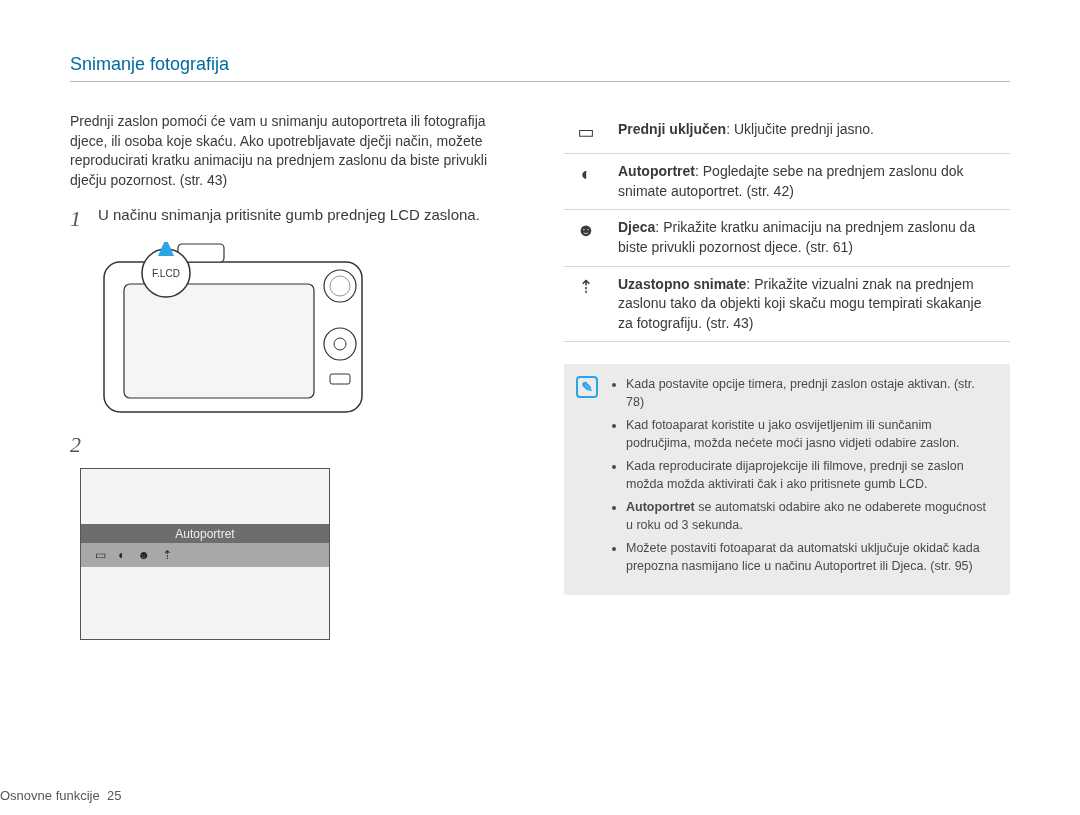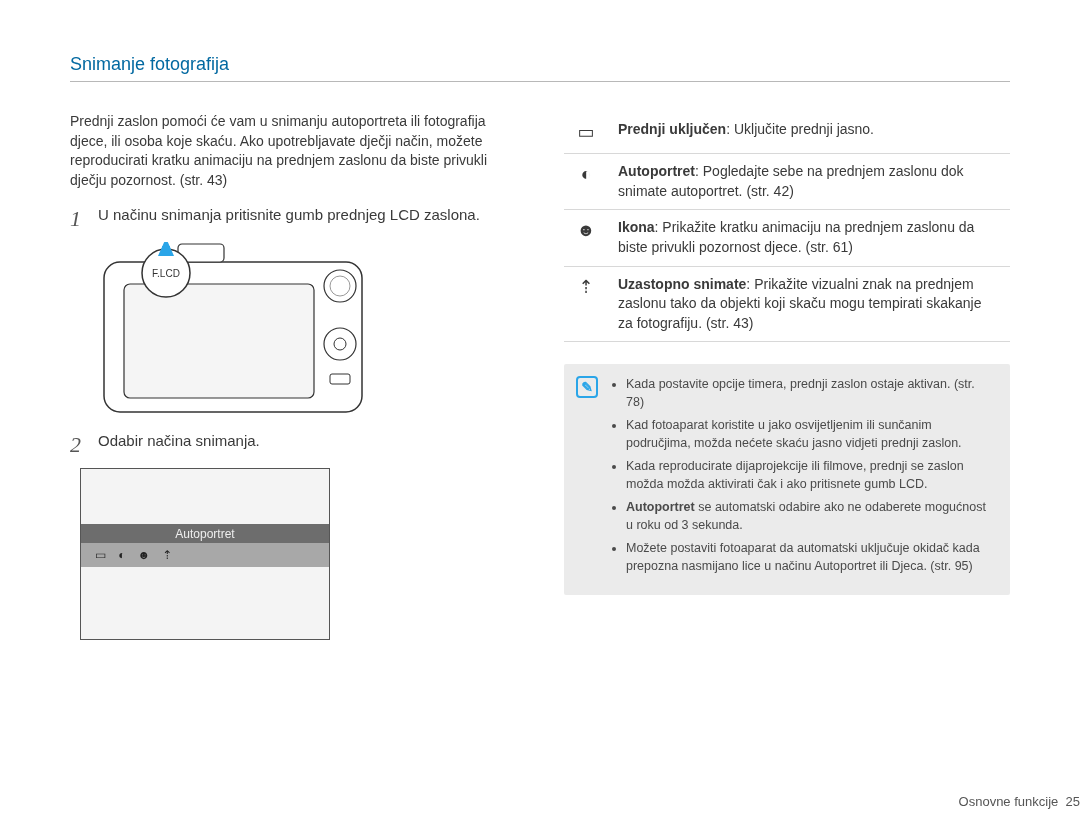--- a/index.html
+++ b/index.html
@@ -121,22 +121,22 @@
     color:#2aa5e8;
     display:flex; align-items:center; justify-content:center;
     font-weight:bold;
     font-size:14px;
   }
   .note-box ul { list-style: disc; padding-left: 16px; }
   .note-box li { margin-bottom: 6px; line-height:1.4; }
   .footer {
     position:absolute;
     left:0; right:0;
-    bottom: 6px;
-    text-align:right;
+    bottom: 12px;
+    text-align:left;
     font-size: 13px;
     color:#555;
   }
 </style>
 </head>
 <body>
 
 <div class="section-header">Snimanje fotografija</div>
 
 <div class="columns">
@@ -160,21 +160,20 @@
       <rect x="100" y="2" width="46" height="18" rx="4" fill="#fff" stroke="#333" stroke-width="1.2"></rect>
       <rect x="70" y="26" width="36" height="10" rx="2" fill="#eaeaea" stroke="#333" stroke-width="1"></rect>
       <circle cx="88" cy="31" r="24" fill="#fff" stroke="#333" stroke-width="1.5"></circle>
       <text x="88" y="35" text-anchor="middle" font-size="10" fill="#333">F.LCD</text>
       <polygon points="88,-4 80,14 96,14" fill="#2aa5e8"></polygon>
       <rect x="84" y="4" width="8" height="10" fill="#2aa5e8"></rect>
     </svg>
 
     <div class="step">
       <span class="step-num">2</span>
-      <span>Odabir načina snimanja.</span>
     </div>
 
     <div class="mode-select">
       <div class="mode-bar">Autoportret</div>
       <div class="mode-icons">
         <span>▭</span>
         <span>◐</span>
         <span>☻</span>
         <span>⇡</span>
       </div>
@@ -187,34 +186,34 @@
       <tr>
         <td class="ic"><span>▭</span></td>
         <td><b>Prednji uključen</b><span>: Uključite prednji jasno.</span></td>
       </tr>
       <tr>
         <td class="ic"><span>◐</span></td>
         <td><b>Autoportret</b><span>: Pogledajte sebe na prednjem zaslonu dok snimate autoportret. (str. 42)</span></td>
       </tr>
       <tr>
         <td class="ic"><span>☻</span></td>
-        <td><b>Ikona</b><span>: Prikažite kratku animaciju na prednjem zaslonu da biste privukli pozornost djece. (str. 61)</span></td>
+        <td><b>Djeca</b><span>: Prikažite kratku animaciju na prednjem zaslonu da biste privukli pozornost djece. (str. 61)</span></td>
       </tr>
       <tr>
         <td class="ic"><span>⇡</span></td>
         <td><b>Uzastopno snimate</b><span>: Prikažite vizualni znak na prednjem zaslonu tako da objekti koji skaču mogu tempirati skakanje za fotografiju. (str. 43)</span></td>
       </tr>
     </tbody>
       </table>
 
     <div class="note-box">
       <div class="note-icon">✎</div>
       <ul>
         <li>Kada postavite opcije timera, prednji zaslon ostaje aktivan. (str. 78)</li>
-        <li>Kad fotoaparat koristite u jako osvijetljenim ili sunčanim područjima, možda nećete skaću jasno vidjeti prednji zaslon.</li>
+        <li>Kad fotoaparat koristite u jako osvijetljenim ili sunčanim područjima, možda nećete moći jasno vidjeti odabire zaslon.</li>
         <li>Kada reproducirate dijaprojekcije ili filmove, prednji se zaslon možda možda aktivirati čak i ako pritisnete gumb LCD.</li>
         <li><b>Autoportret</b> se automatski odabire ako ne odaberete mogućnost u roku od 3 sekunda.</li>
         <li>Možete postaviti fotoaparat da automatski uključuje okidač kada prepozna nasmijano lice u načinu Autoportret ili Djeca. (str. 95)</li>
       </ul>
     </div>
   </div>
 </div>
 
 <div class="footer">
   <span>Osnovne funkcije</span>&nbsp;

